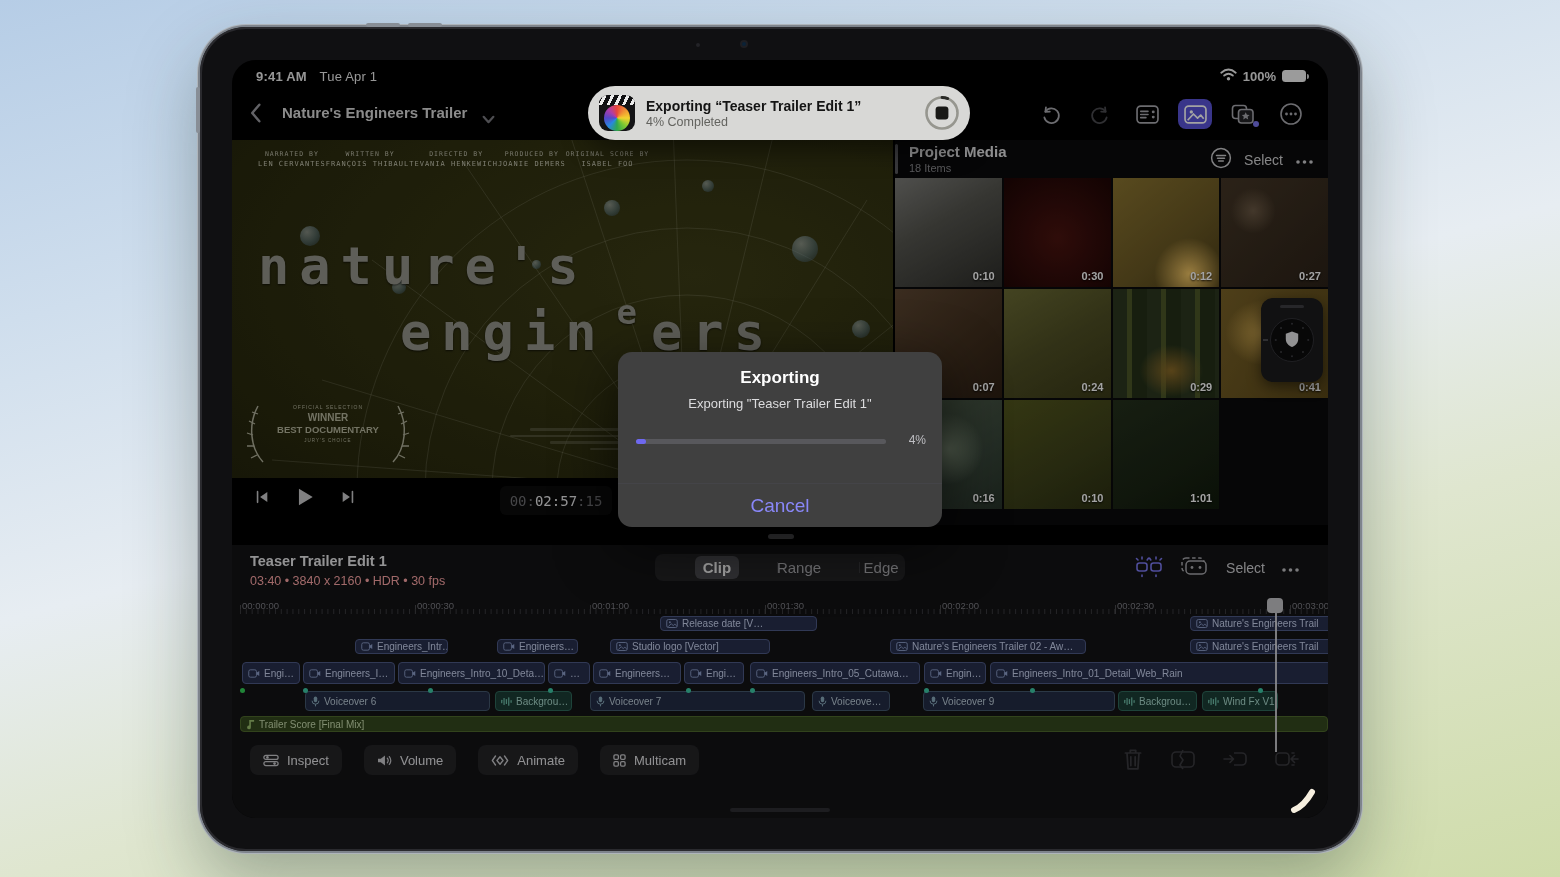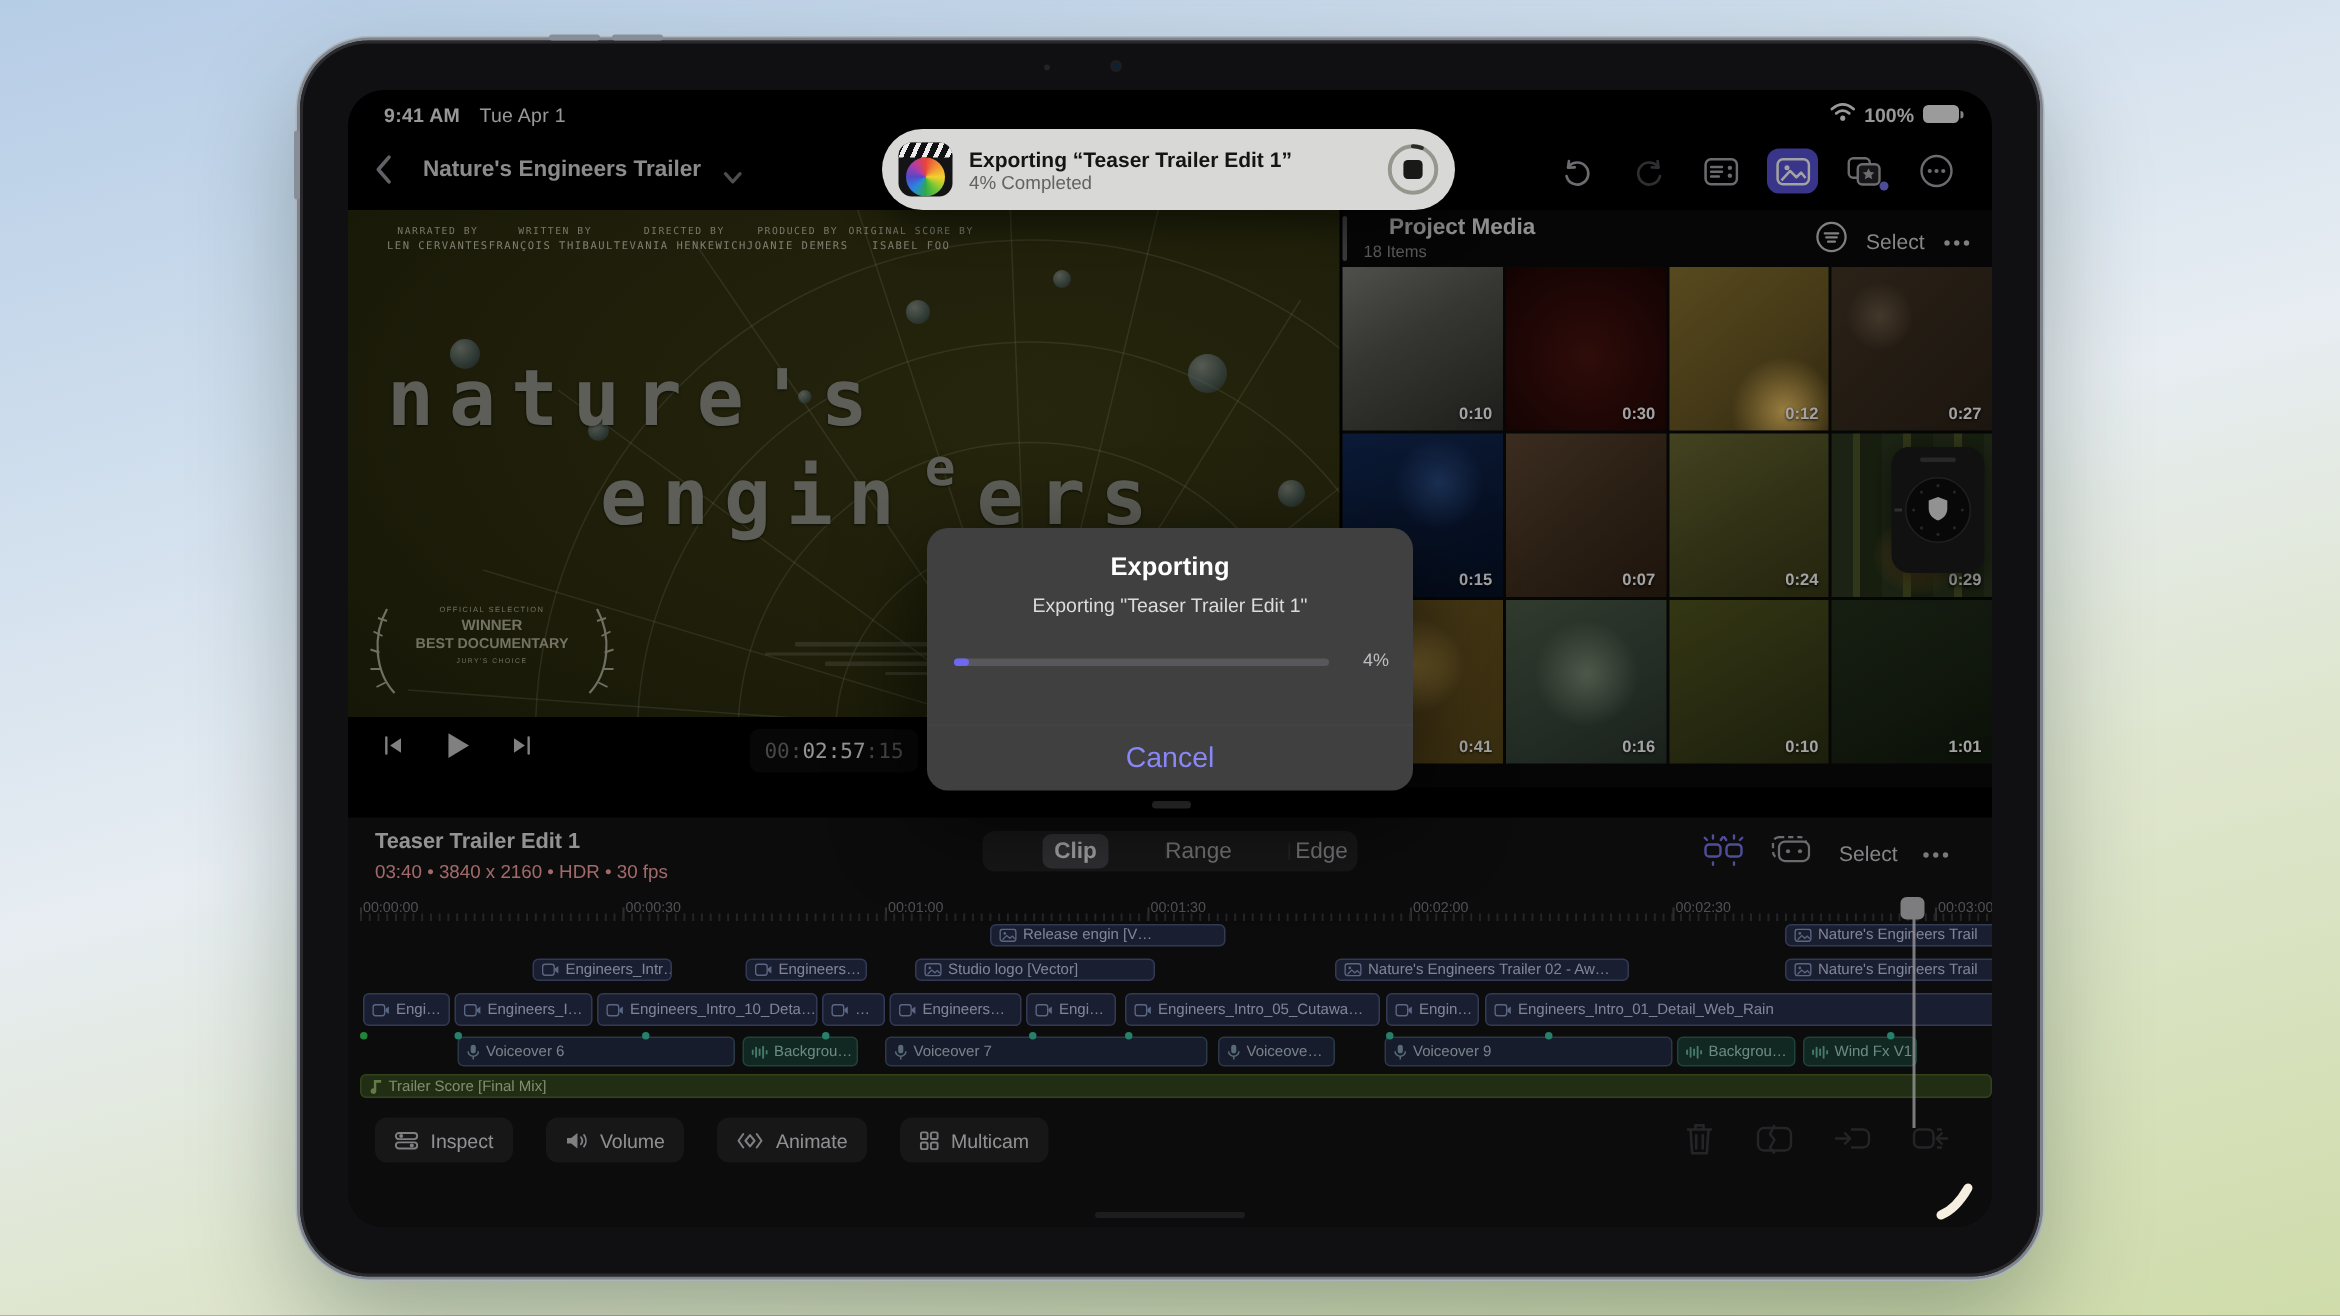--- a/index.html
+++ b/index.html
@@ -87,21 +87,21 @@
   .controls { position:absolute; left:0; top:338px; width:661px; height:47px; background:#000; }
   .transport { position:absolute; left:22px; top:8px; display:flex; align-items:center; gap:24px; color:#c8c8ca; }
   .tc-box { position:absolute; left:268px; top:8px; width:112px; height:29px; background:#0c0c0c; border-radius:6px;
     display:flex; align-items:center; justify-content:center; font-family:"DejaVu Sans Mono", monospace; font-size:14px; }
   .tc-dim { color:#6f6f73; } .tc-main { color:#e8e8ea; }
 
   
   .media { position:absolute; left:663px; top:0; width:433px; height:385px; background:#0a0a0b; }
   .media-head { position:absolute; left:0; top:0; width:100%; height:38px; }
   .m-scroll { position:absolute; left:0px; top:4px; width:3px; height:30px; background:#5a5a5e; border-radius:2px; }
-  .m-title { position:absolute; left:14px; top:3px; font-size:15px; font-weight:600; color:#e0e0e2;margin-left:17px; }
+  .m-title { position:absolute; left:14px; top:3px; font-size:15px; font-weight:600; color:#e0e0e2; }
   .m-count { position:absolute; left:14px; top:22px; font-size:11px; color:#8a8a8e; }
   .m-right { position:absolute; right:14px; top:7px; display:flex; align-items:center; gap:12px; color:#c9c9cc; }
   .m-select { font-size:14px; color:#d2d2d4; }
   .grid { position:absolute; left:0; top:38px; width:433px; display:grid; grid-template-columns:repeat(4,1fr); gap:2px; grid-auto-rows:109px; }
   .thumb { position:relative; overflow:hidden; }
   .dur { position:absolute; right:7px; bottom:5px; font-size:11px; font-weight:600; color:#fff; text-shadow:0 1px 2px rgba(0,0,0,.85); }
   .t1 { background:linear-gradient(150deg,#7c7c78,#55554f 40%,#2e2e2a); }
   .t2 { background:radial-gradient(70% 70% at 50% 55%,#4a1410,#320c0a 55%,#200605); }
   .t3 { background:radial-gradient(60% 60% at 72% 88%,#f0c464,rgba(240,196,100,0) 55%),linear-gradient(140deg,#8a7430,#6a5824 60%,#4c3f18); }
   .t4 { background:radial-gradient(30% 30% at 30% 30%,#6a5844,rgba(0,0,0,0) 70%),linear-gradient(135deg,#443626,#2c2218); }
@@ -390,23 +390,20 @@
               </div>
               <div class="thumb t2">
                 <span class="dur">0:30</span>
               </div>
               <div class="thumb t3">
                 <span class="dur">0:12</span>
               </div>
               <div class="thumb t4">
                 <span class="dur">0:27</span>
               </div>
-              <div class="thumb t5">
-                <span class="dur">0:15</span>
-              </div>
               <div class="thumb t6">
                 <span class="dur">0:07</span>
               </div>
               <div class="thumb t7">
                 <span class="dur">0:24</span>
               </div>
               <div class="thumb t8">
                 <span class="dur">0:29</span>
               </div>
               <div class="thumb t9">
@@ -488,21 +485,21 @@
           </div>
         <div class="tracks" id="tracks">
             <div class="clip c-blue" style="left: 420px; width: 157px; top: 2px; height: 15px;">
               <span class="cic">
                 <svg viewBox="0 0 14 11" width="12" height="9">
                   <rect x=".6" y=".6" width="12.8" height="9.8" rx="2" fill="none" stroke="currentColor" stroke-width="1.1"></rect>
                   <circle cx="4.4" cy="4" r="1.1" fill="currentColor"></circle>
                   <path d="M2.5 9.2 L6 5.8 L8.5 8 L10.5 6.2 L12.5 8.4" fill="none" stroke="currentColor" stroke-width="1.1"></path>
                 </svg>
               </span>
-              <span>Release engin [V…</span>
+              <span>Release date [V…</span>
             </div>
             <div class="clip c-blue" style="left: 950px; width: 146px; top: 2px; height: 15px;">
               <span class="cic">
                 <svg viewBox="0 0 14 11" width="12" height="9">
                   <rect x=".6" y=".6" width="12.8" height="9.8" rx="2" fill="none" stroke="currentColor" stroke-width="1.1"></rect>
                   <circle cx="4.4" cy="4" r="1.1" fill="currentColor"></circle>
                   <path d="M2.5 9.2 L6 5.8 L8.5 8 L10.5 6.2 L12.5 8.4" fill="none" stroke="currentColor" stroke-width="1.1"></path>
                 </svg>
               </span>
               <span>Nature's Engineers Trail</span>

